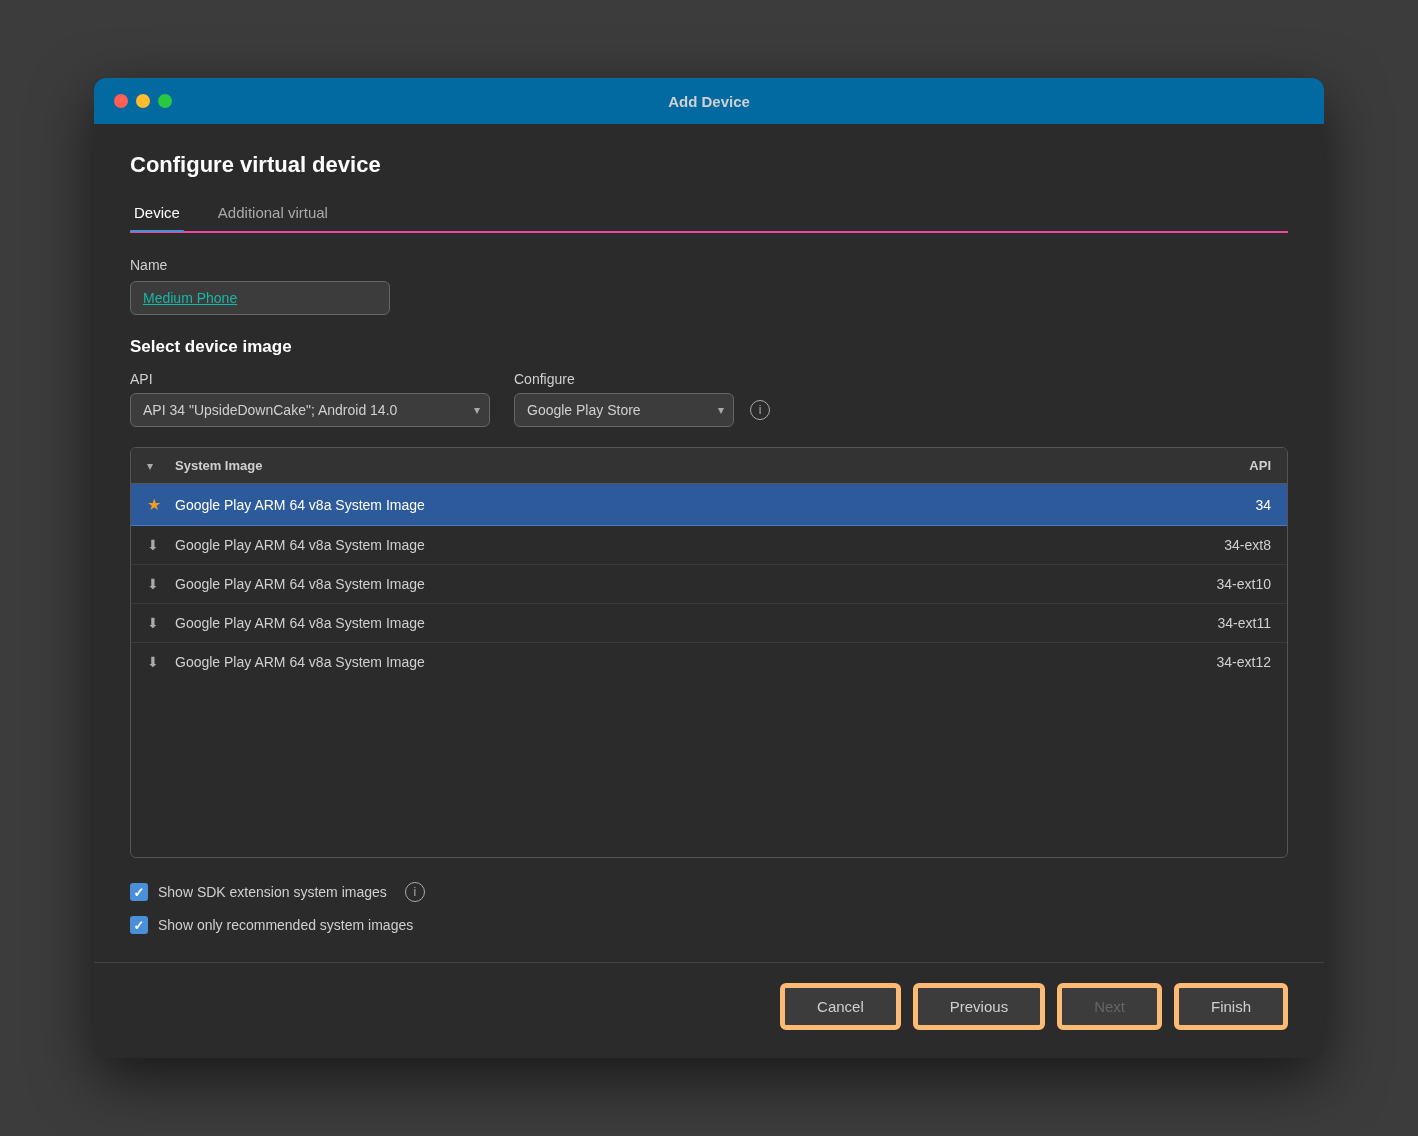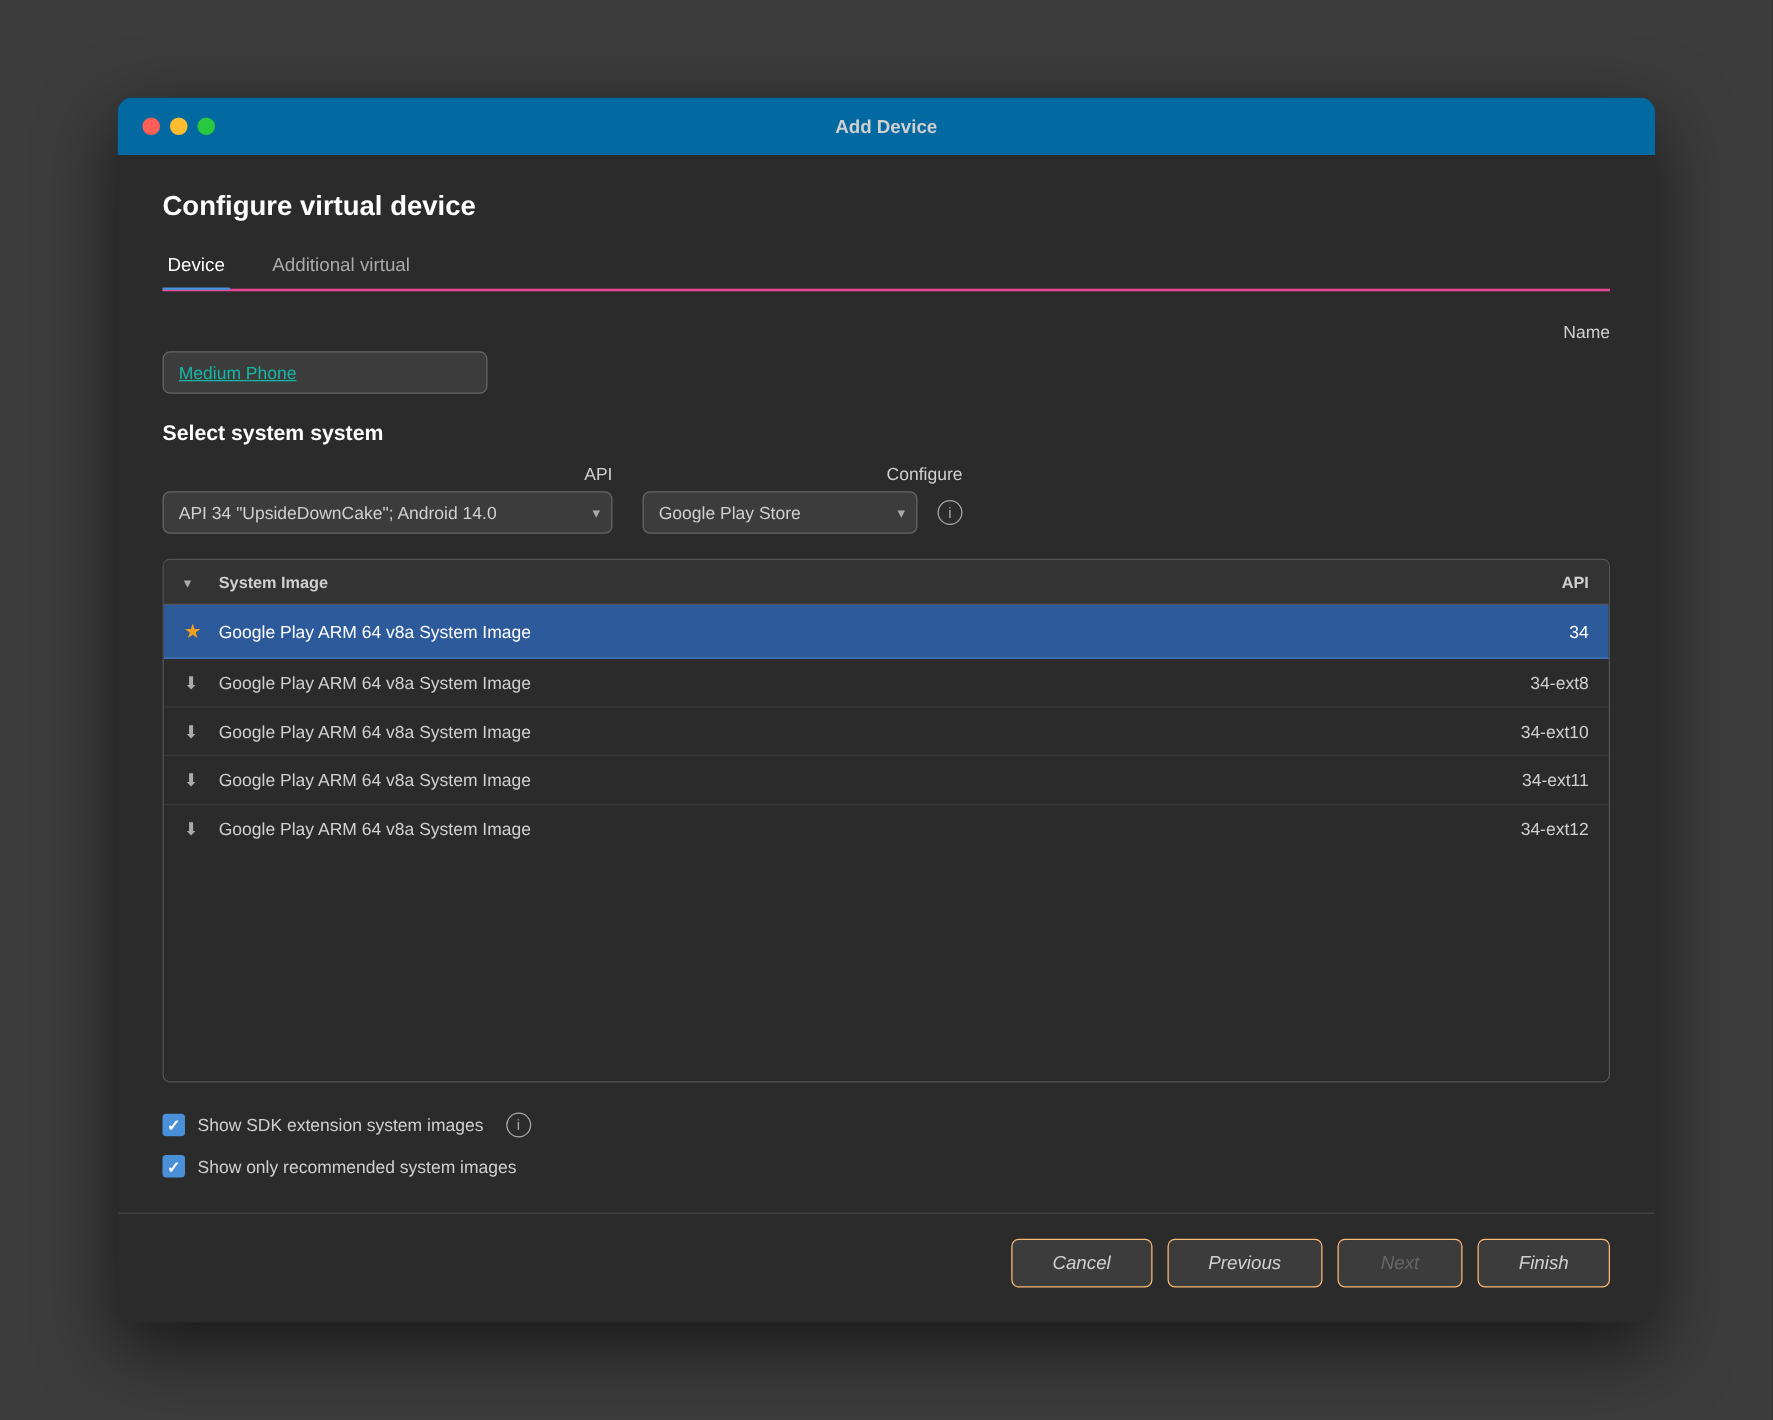--- a/index.html
+++ b/index.html
@@ -93,21 +93,20 @@
       left: 0;
       right: 0;
       height: 2px;
       background: #4a90d9;
       border-radius: 1px;
     }
     .field-label {
       color: #d0d0d0;
       font-size: 14px;
       margin-bottom: 8px;
-      text-align: right;
     }
     .name-input {
       background: #3c3c3c;
       border: 1px solid #666;
       border-radius: 6px;
       color: #14b8a6;
       font-size: 14px;
       padding: 8px 12px;
       width: 260px;
       outline: none;
@@ -275,26 +274,25 @@
       gap: 12px;
       padding: 20px 36px 28px;
       border-top: 1px solid #444;
       margin-top: auto;
     }
     .footer-btn {
       padding: 10px 32px;
       border-radius: 6px;
       font-size: 15px;
       cursor: pointer;
-      border: 1px solid #fdba74;
+      border: 5px solid #fdba74;
       background: #3c3c3c;
       color: #d0d0d0;
       min-width: 100px;
       text-align: center;
-      font-style: italic;
     }
     .footer-btn:disabled, .footer-btn.disabled {
       color: #666;
       cursor: default;
     }
     .star-icon { color: #f0a020; }
     .download-icon { color: #aaa; font-size: 14px; }
   </style>
 </head>
 <body>
@@ -315,21 +313,21 @@
     <h1 class="page-title">Configure virtual device</h1>
 
     <div class="tabs">
       <button class="tab active">Device</button>
       <button class="tab">Additional virtual</button>
     </div>
 
     <div class="field-label">Name</div>
     <input class="name-input" type="text" value="Medium Phone" style="">
 
-    <div class="section-title">Select system system</div>
+    <div class="section-title">Select device image</div>
 
     <div class="filter-row">
 
       <div class="filter-group">
         <span class="field-label">API</span>
         <div class="select-wrapper">
           <select class="filter-select api-select">
             <option>API 34 "UpsideDownCake"; Android 14.0</option>
             <option>API 33 "Tiramisu"; Android 13.0</option>
             <option>API 32; Android 12L</option>

